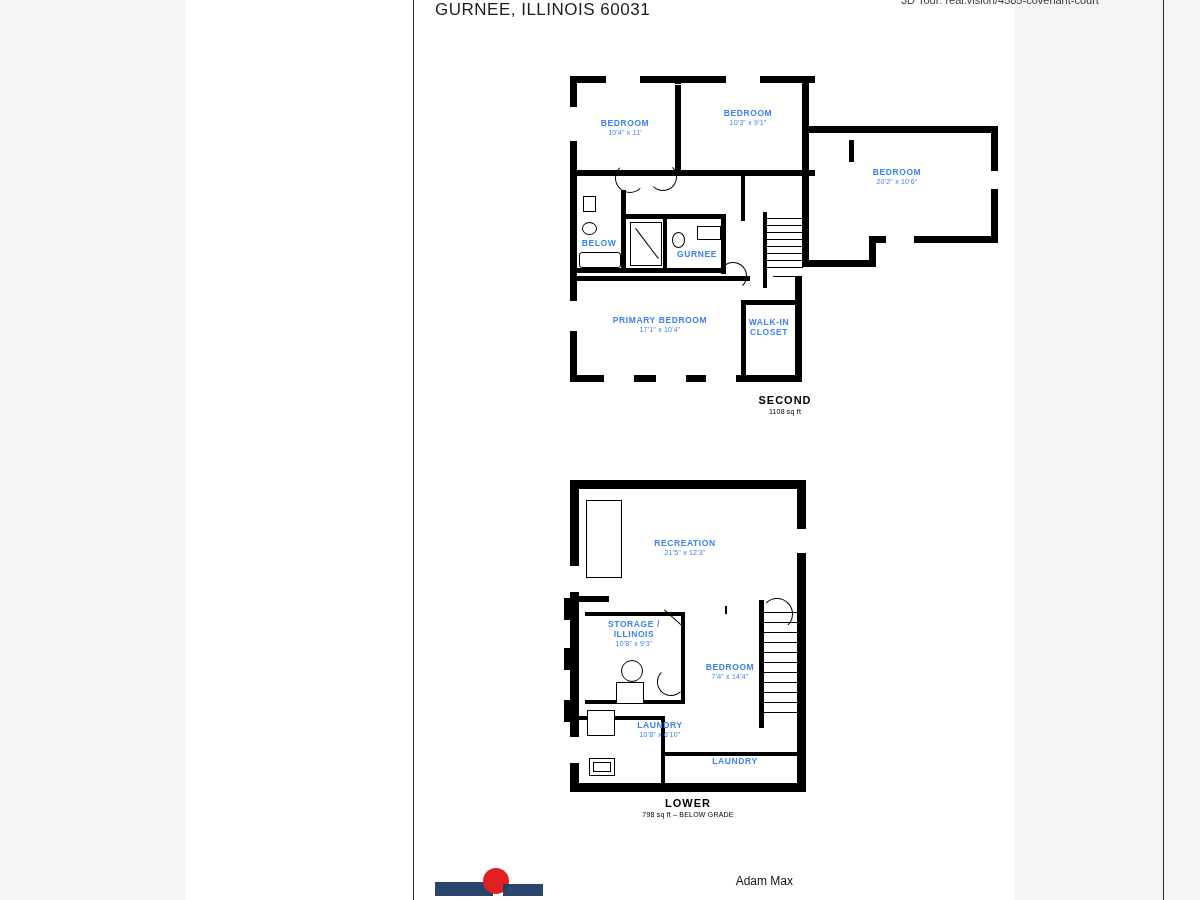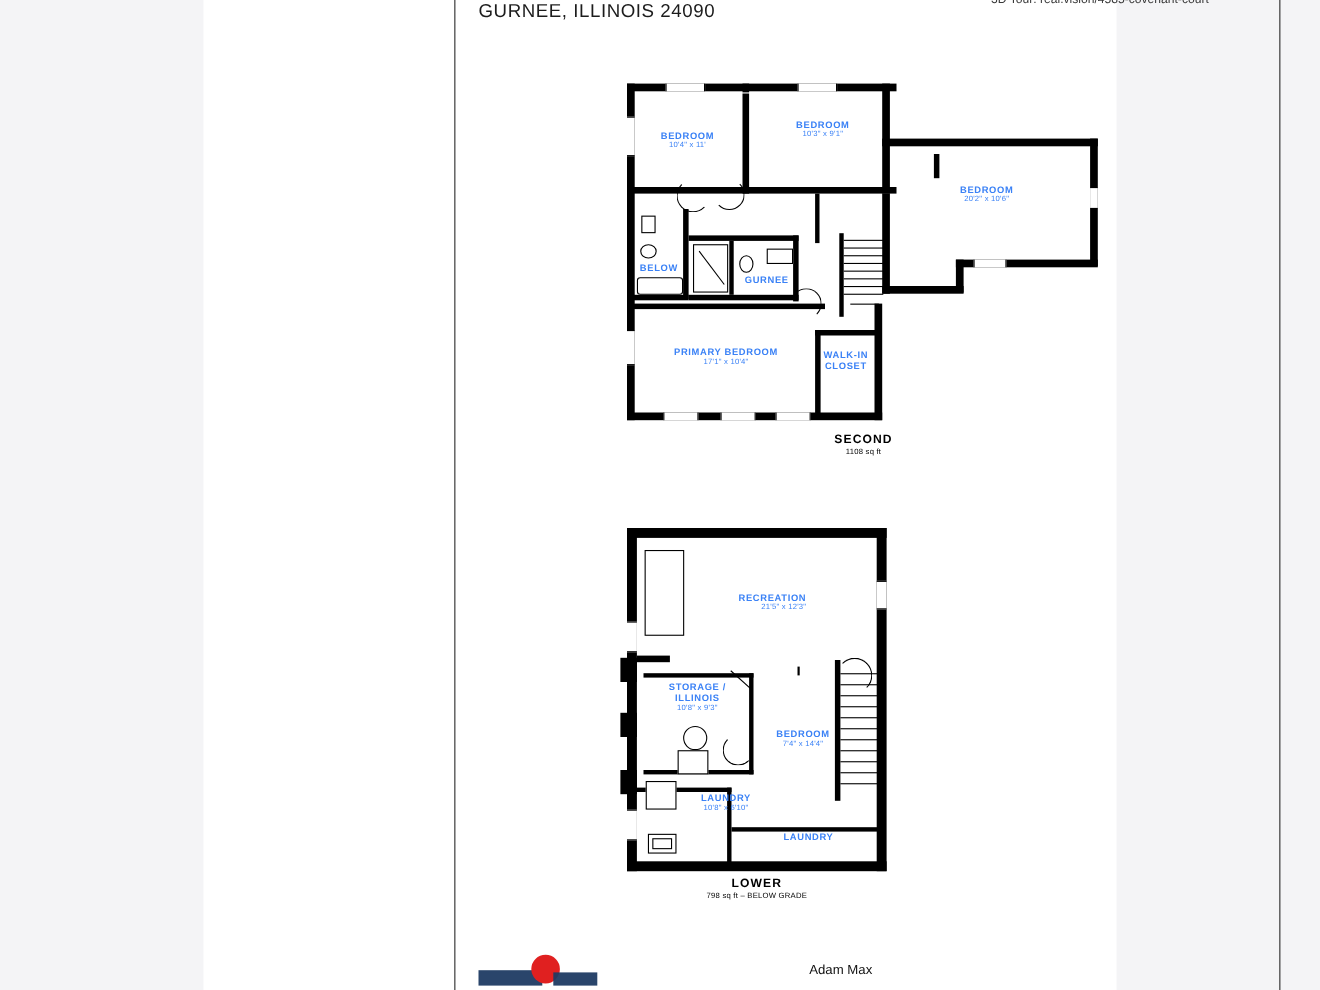--- a/index.html
+++ b/index.html
@@ -134,21 +134,21 @@
 </style>
 </head>
 <body>
 
 <div id="page">
   <div class="sheet">
 
     <div class="sheet-border-left"></div>
     <div class="sheet-border-right"></div>
 
-    <div class="addr-line">GURNEE, ILLINOIS 24090</div>
+    <div class="addr-line">GURNEE, ILLINOIS 60031</div>
     <div class="tour-line">3D Tour: real.vision/4585-covenant-court</div>
 
     <div>
 
       <div class="wall" style="left:385px; top:76px; width:245px; height:7px;"></div>
       <div class="wall" style="left:385px; top:76px; width:7px; height:306px;"></div>
       <div class="wall" style="left:385px; top:375px; width:232px; height:7px;"></div>
       <div class="wall" style="left:610px; top:276px; width:7px; height:106px;"></div>
       <div class="wall" style="left:617px; top:76px; width:7px; height:100px;"></div>
 
@@ -284,21 +284,21 @@
       <div class="stair-line" style="left:579px; top:662px; width:34px;"></div>
       <div class="stair-line" style="left:579px; top:672px; width:34px;"></div>
       <div class="stair-line" style="left:579px; top:682px; width:34px;"></div>
       <div class="stair-line" style="left:579px; top:692px; width:34px;"></div>
       <div class="stair-line" style="left:579px; top:702px; width:34px;"></div>
       <div class="stair-line" style="left:579px; top:712px; width:34px;"></div>
       <div class="door-arc" style="left:576px; top:598px; width:30px; height:30px; border-color:#000; border-bottom-color:transparent; border-left-color:transparent;"></div>
 
       <div class="thin" style="left:540px; top:606px; width:2px; height:8px;"></div>
 
-      <div class="room-label" style="left:452px; top:538px; width:96px;text-align:right;">
+      <div class="room-label" style="left:452px; top:538px; width:96px;">
         <span class="nm">RECREATION</span>
         <span class="dm">21'5" x 12'3"</span>
       </div>
       <div class="room-label" style="left:404px; top:620px; width:90px; line-height:1.15;">
         <span class="nm">STORAGE /</span>
         <span class="nm">ILLINOIS</span>
         <span class="dm">10'8" x 9'3"</span>
       </div>
       <div class="room-label" style="left:503px; top:662px; width:84px;">
         <span class="nm">BEDROOM</span>

